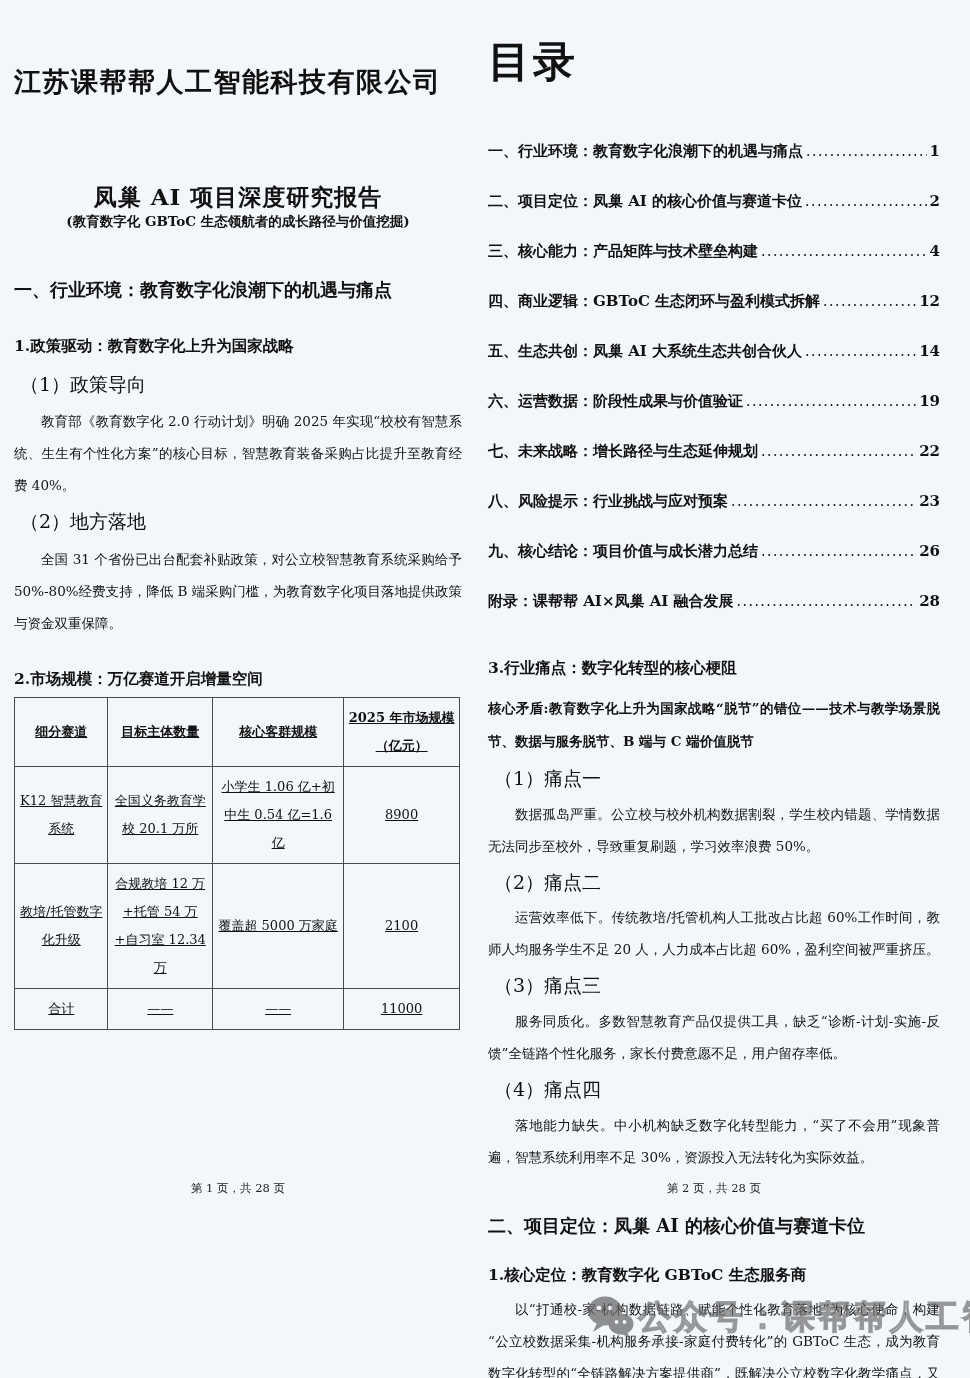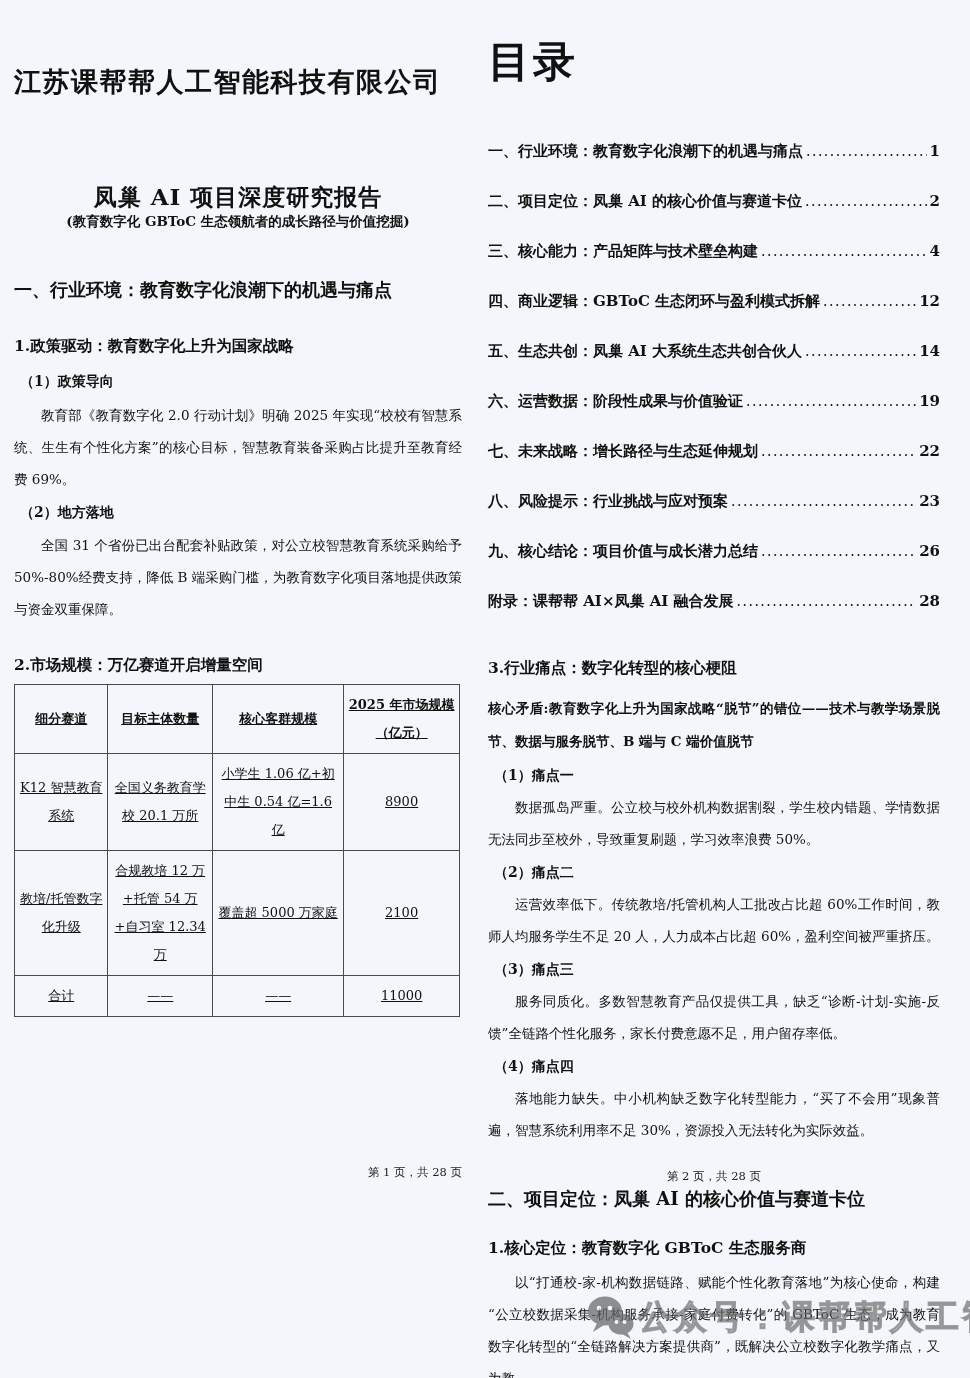--- a/index.html
+++ b/index.html
@@ -16,40 +16,40 @@
   
   .company-title { margin-top:64px; font-size:27px; font-weight:700; letter-spacing:1.5px; white-space:nowrap; }
   .report-title  { margin-top:82px; text-align:center; font-size:23px; font-weight:700; letter-spacing:1px; }
   .report-subtitle { text-align:center; font-size:13.5px; font-weight:600; }
   .dept { margin-top:226px; text-align:center; font-size:15px; font-weight:700; }
   .date { margin-top:12px; text-align:center; font-size:17px; }
 
   
   .sec  { font-size:18px;  font-weight:700; line-height:1.25; }
   .sub  { font-size:15.5px; font-weight:700; line-height:1.3; }
-  .pt   { font-size:14px; font-weight:700; padding-left:6px; line-height:1.35; }
+  .pt   { font-size:19px; font-weight:400; padding-left:6px; line-height:1.35; }
   .body-p { font-size:13.5px; line-height:32px; text-indent:2em; text-align:justify; margin:0; }
   .bold-p { font-size:13.5px; line-height:33px; font-weight:700; text-align:justify; margin:0; }
   .mt6{margin-top:6px;} .mt8{margin-top:8px;} .mt14{margin-top:14px;}
   .mt16{margin-top:16px;} .mt28{margin-top:28px;} .mt30{margin-top:30px;} .mt32{margin-top:32px;}
   .mt34{margin-top:34px;} .mt42{margin-top:42px;} .mt48{margin-top:48px;}
 
   
   table.market { border-collapse:collapse; width:446px; margin-top:8px; table-layout:fixed; }
   table.market th, table.market td {
     border:1px solid #4a4a4a; text-align:center; vertical-align:middle;
     font-size:13px; line-height:28px; padding:6px 3px; word-break:break-word;text-decoration:underline;
   }
   table.market th { font-weight:700; }
   .cw1{width:21%;} .cw2{width:23.5%;} .cw3{width:29.5%;} .cw4{width:26%;}
 
   
   .page-footer { position:absolute; left:0; width:100%; text-align:center; font-size:11.5px; color:#222; }
-  .footer-1 { bottom:26px;text-align:right; }
-  .footer-2 { bottom:22px; }
+  .footer-1 { bottom:10px; }
+  .footer-2 { bottom:10px; }
 
   
   .toc-title { margin-top:34px; font-size:42px; font-weight:700; letter-spacing:3px; line-height:56px; }
   .toc-list { margin-top:36px; }
   .toc-row { height:50px; display:flex; align-items:center; font-size:15px; font-weight:600; }
   .toc-label { white-space:nowrap; }
   .toc-dots { flex:1; overflow:hidden; white-space:nowrap; margin:0 3px; font-size:14px; letter-spacing:1.5px; font-weight:400; }
   .toc-page { white-space:nowrap; font-weight:600; }
 
   
@@ -71,21 +71,21 @@
 
   <div class="page-col col-left">
     <div class="company-title">江苏课帮帮人工智能科技有限公司</div>
     <div class="report-title">凤巢 AI 项目深度研究报告</div>
     <div class="report-subtitle">(教育数字化 GBToC 生态领航者的成长路径与价值挖掘)</div>
 
     <div class="sec mt48">一、行业环境：教育数字化浪潮下的机遇与痛点</div>
 
     <div class="sub mt34">1.政策驱动：教育数字化上升为国家战略</div>
     <div class="pt mt16">（1）政策导向</div>
-    <p class="body-p mt8">教育部《教育数字化 2.0 行动计划》明确 2025 年实现“校校有智慧系统、生生有个性化方案”的核心目标，智慧教育装备采购占比提升至教育经费 69%。</p>
+    <p class="body-p mt8">教育部《教育数字化 2.0 行动计划》明确 2025 年实现“校校有智慧系统、生生有个性化方案”的核心目标，智慧教育装备采购占比提升至教育经费 40%。</p>
     <div class="pt mt8">（2）地方落地</div>
     <p class="body-p mt8">全国 31 个省份已出台配套补贴政策，对公立校智慧教育系统采购给予 50%-80%经费支持，降低 B 端采购门槛，为教育数字化项目落地提供政策与资金双重保障。</p>
 
     <div class="sub mt30">2.市场规模：万亿赛道开启增量空间</div>
     <table class="market">
       <colgroup>
           <col class="cw1">
           <col class="cw2">
           <col class="cw3">
           <col class="cw4">

